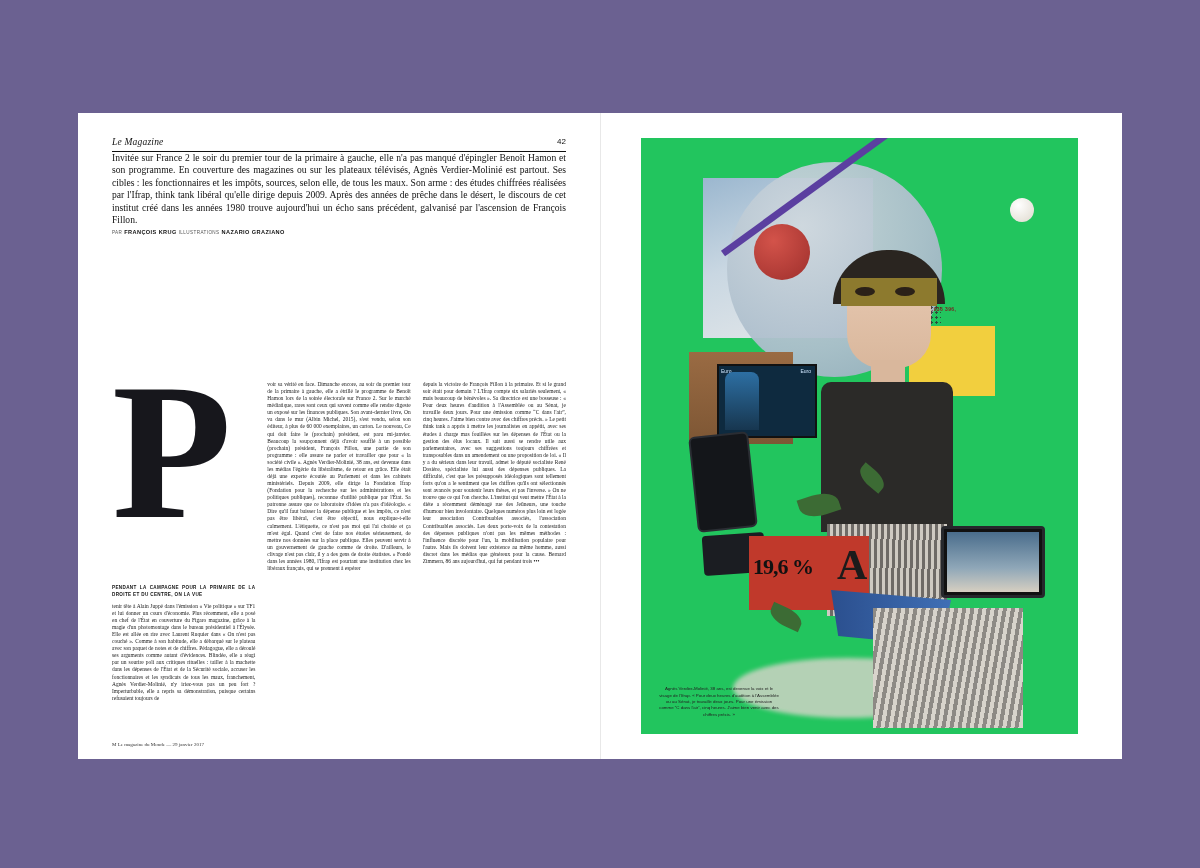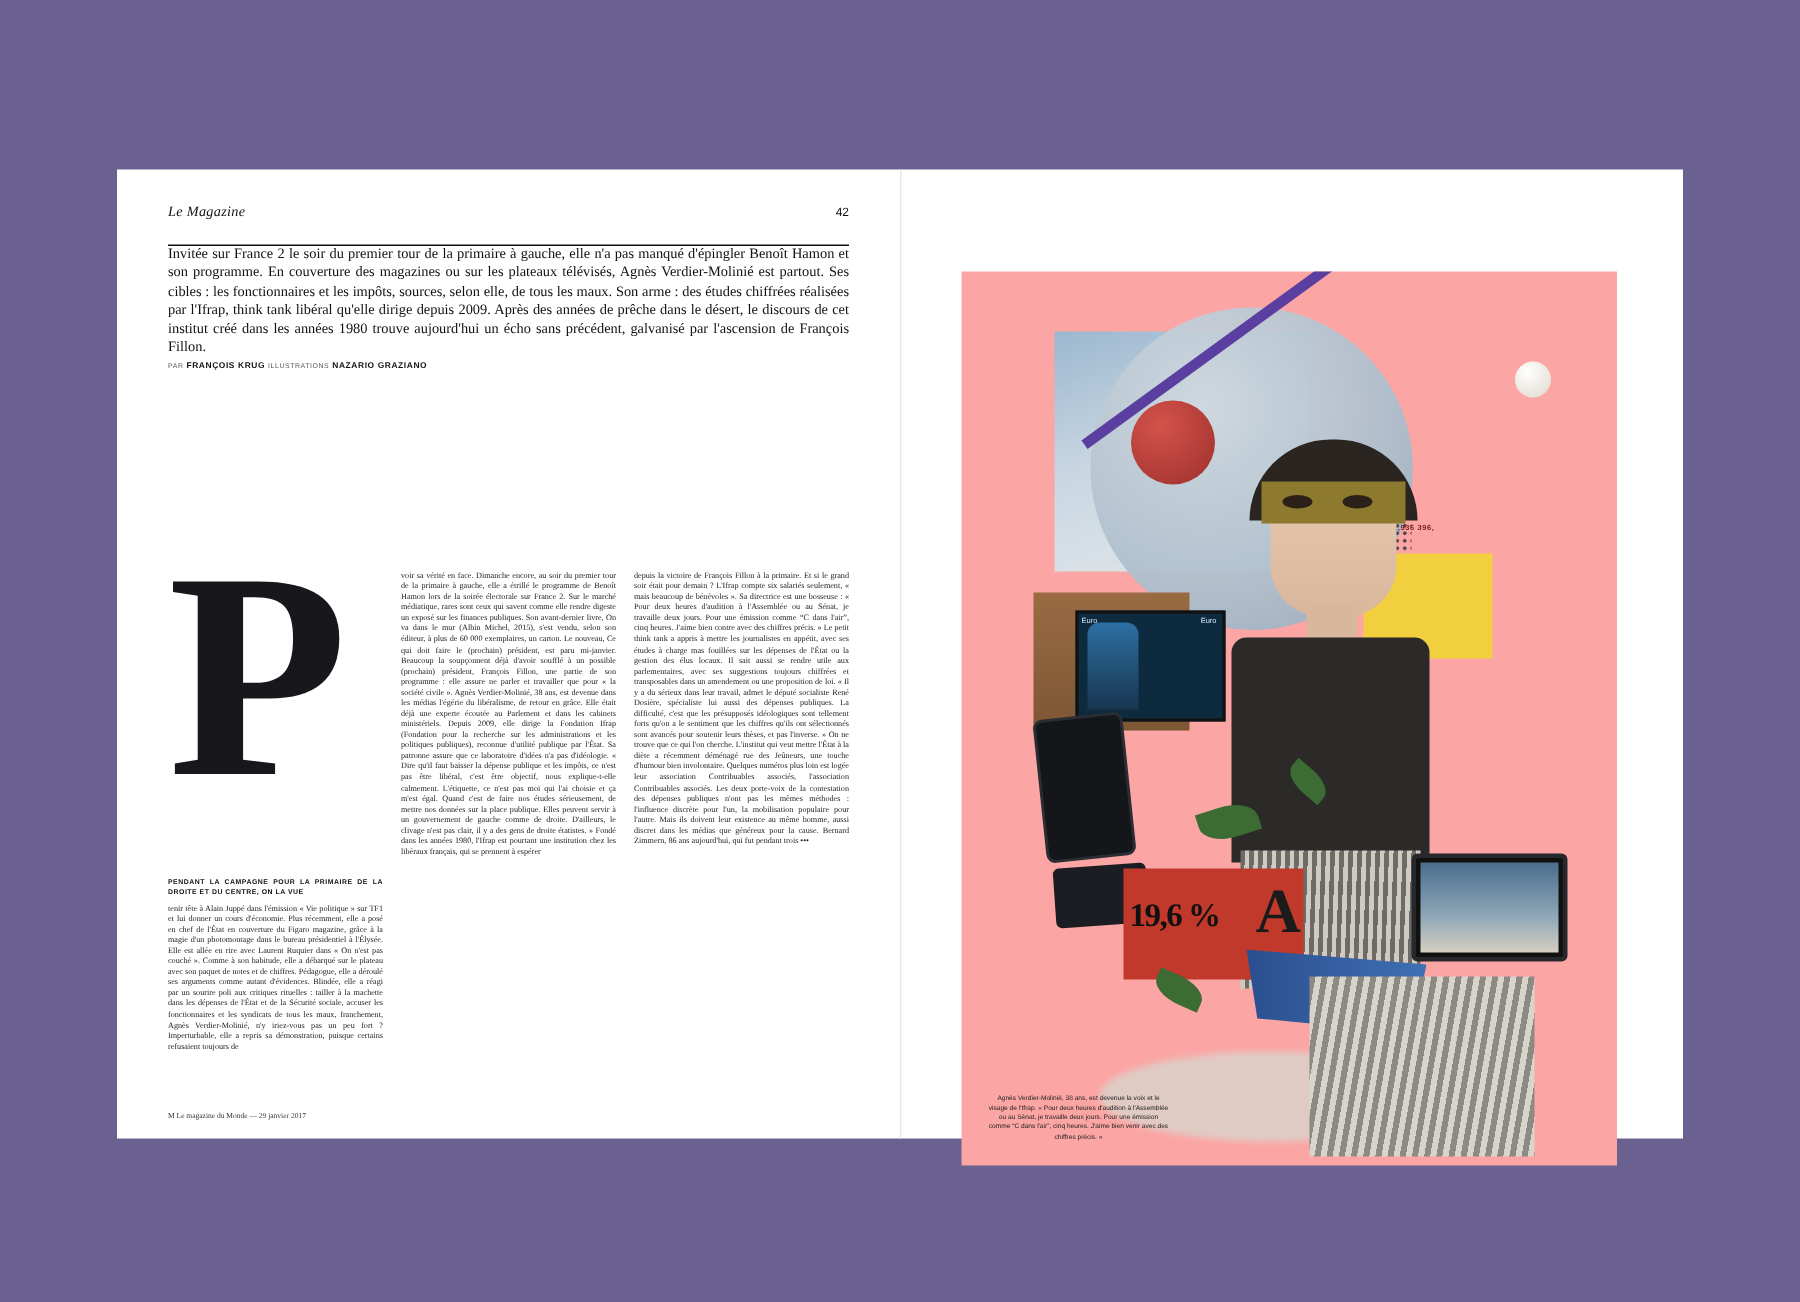--- a/index.html
+++ b/index.html
@@ -26,21 +26,21 @@
     width:50%;height:100%;
     box-sizing:border-box;
   }
   
   .left{
     padding:24px 34px 18px 34px;
   }
   .masthead{
     display:flex;align-items:flex-start;justify-content:space-between;
     border-bottom:0.7px solid #111;
-    padding-bottom:16px;
+    padding-bottom:4px;
   }
   .masthead-title{
     font-style:italic;
     font-size:9.5px;
     letter-spacing:0.2px;
     color:#111;
   }
   .folio{
     font-size:8px;color:#111;font-family:"Liberation Sans",sans-serif;text-align:center;
   }
@@ -121,23 +121,22 @@
     color:#333;
     font-family:"Liberation Serif",serif;
   }
 
   
   .right{padding:0;}
   .art{
     position:absolute;
     left:41px;top:25px;
     width:437px;height:596px;
-    background:#fca5a5;
+    background:#22c55e;
     overflow:hidden;
-    margin-top:43px;
   }
   .caption{
     position:absolute;
     left:18px;bottom:16px;
     width:120px;
     font-size:4.4px;
     line-height:1.45;
     color:#222;
     font-family:"Liberation Sans",sans-serif;
     text-align:center;

